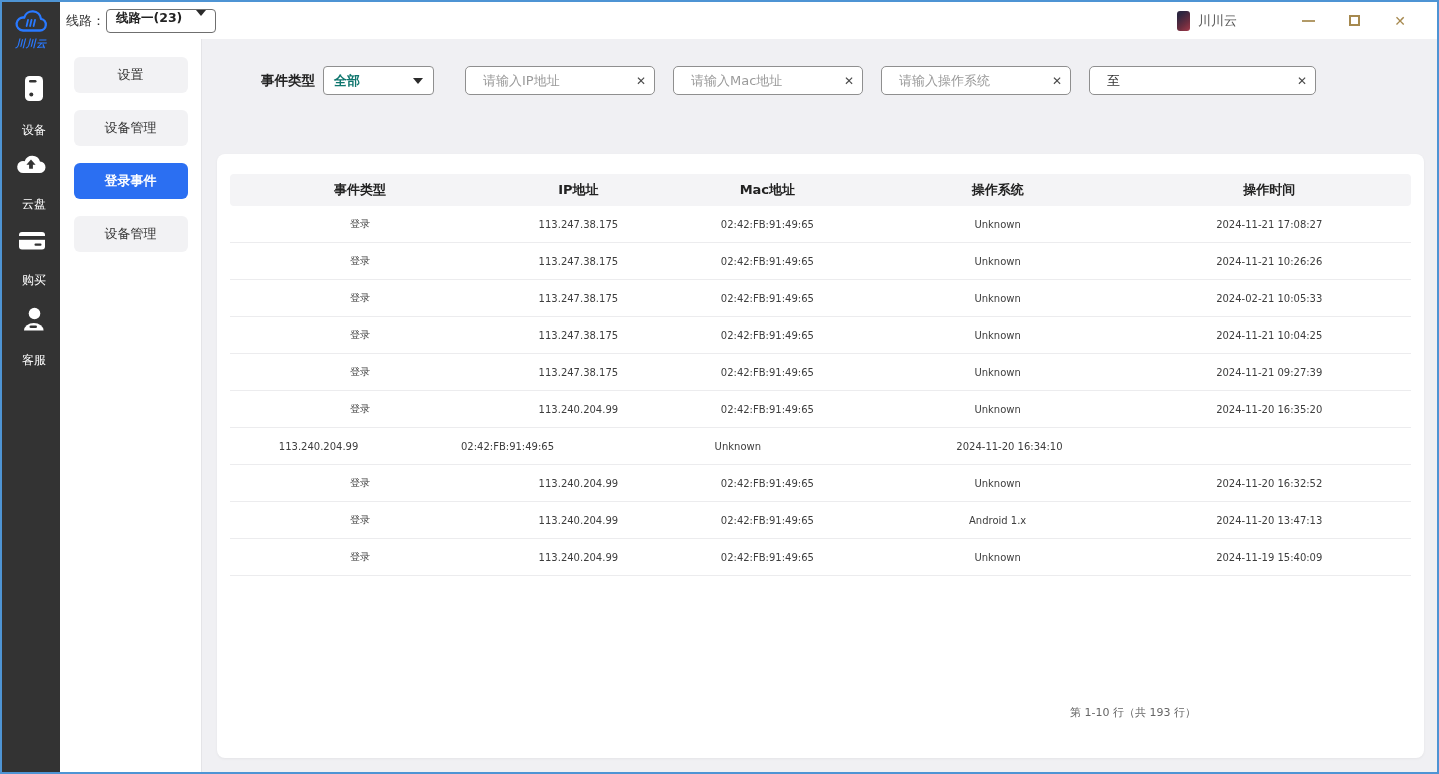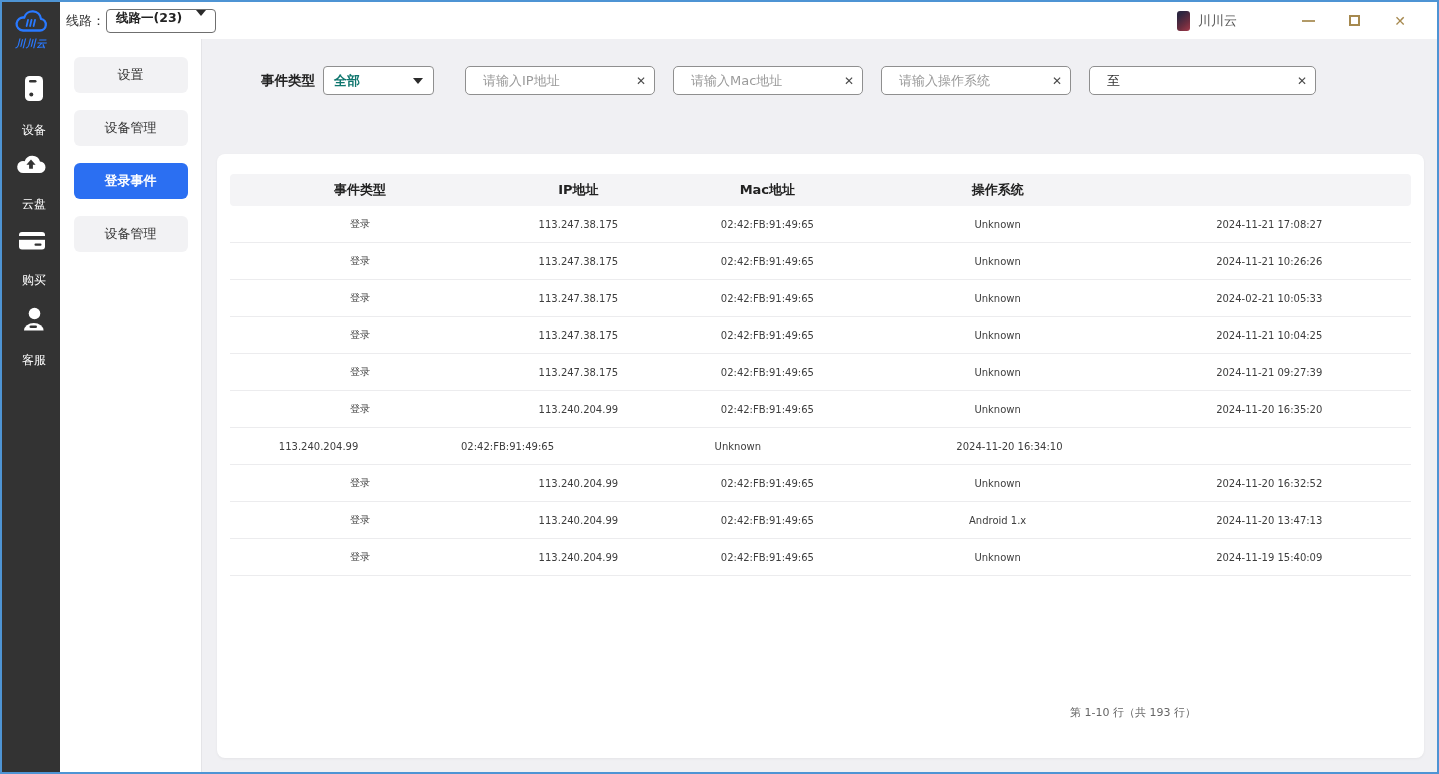--- a/index.html
+++ b/index.html
@@ -186,20 +186,21 @@
             <span class="clear-x">✕</span>
           </div>
         </div>
 
         <div class="card">
           <div class="thead">
             <div class="tcell c0">事件类型</div>
             <div class="tcell c1">IP地址</div>
             <div class="tcell c2">Mac地址</div>
             <div class="tcell c3">操作系统</div>
+            <div class="tcell c4">操作时间</div>
           </div>
           <div class="tbody">
 
           <div class="trow">
                 <div class="tcell c0">登录</div>
                 <div class="tcell c1">113.247.38.175</div>
                 <div class="tcell c2">02:42:FB:91:49:65</div>
                 <div class="tcell c3">Unknown</div>
                 <div class="tcell c4">2024-11-21 17:08:27</div>
               </div>

